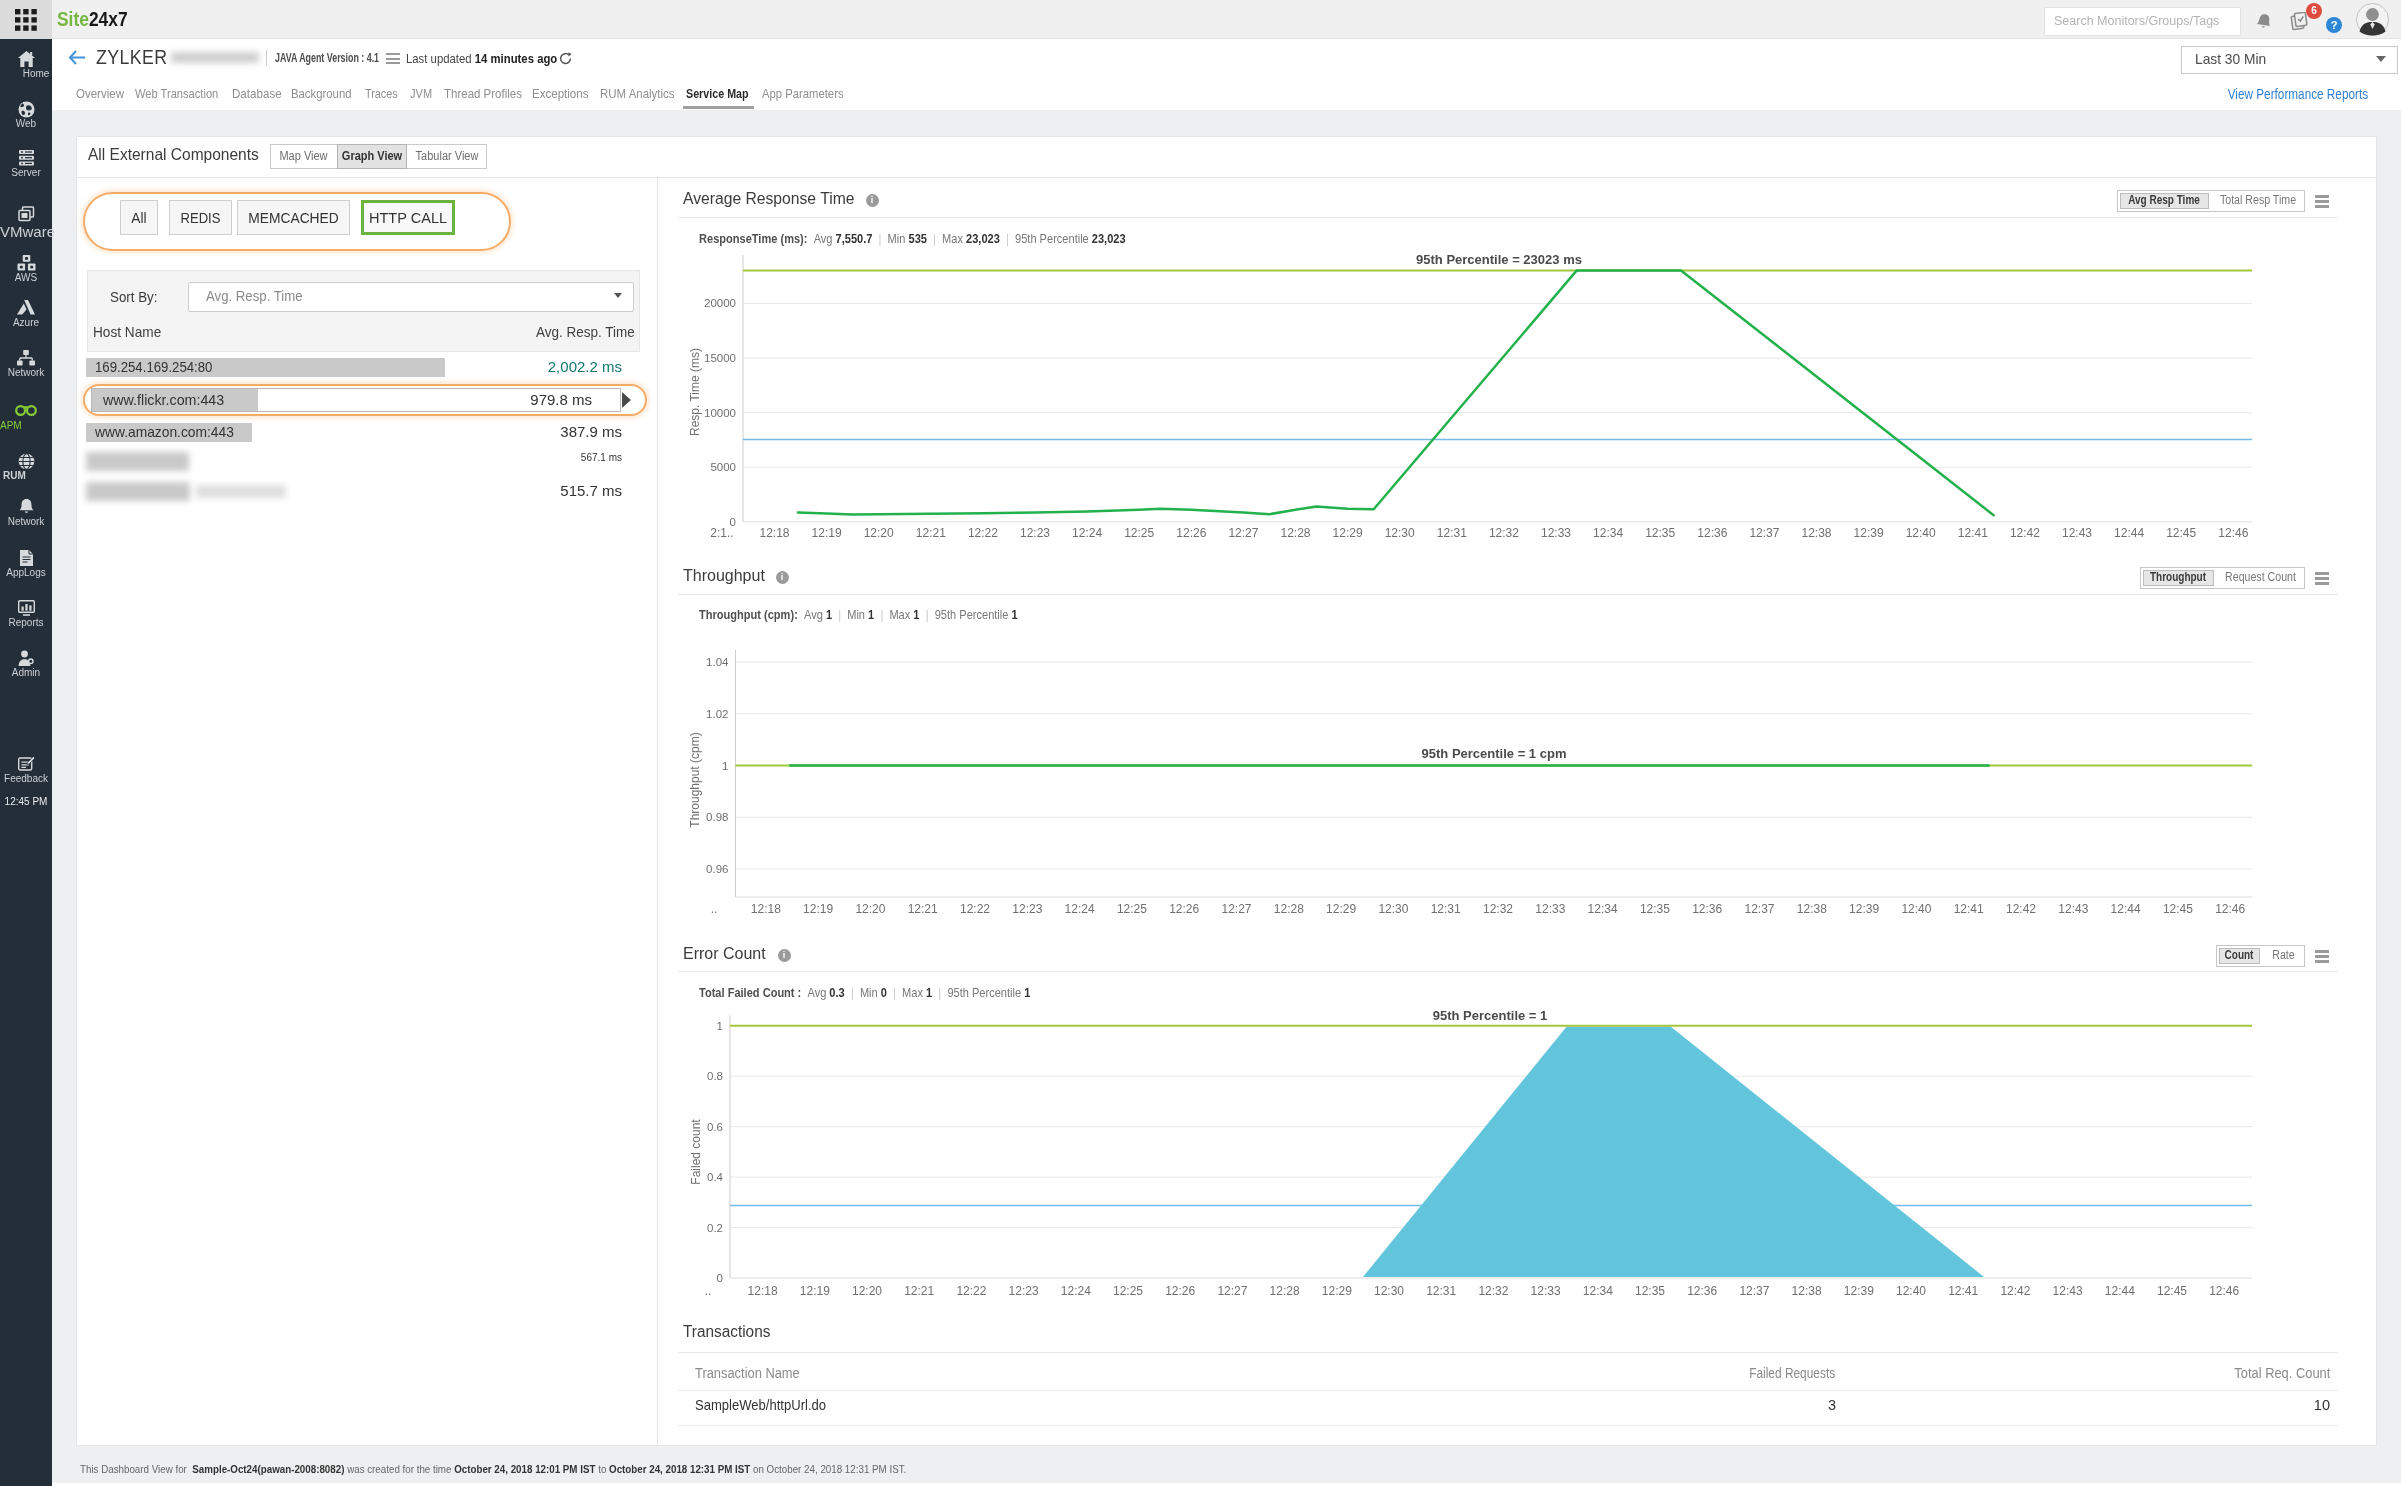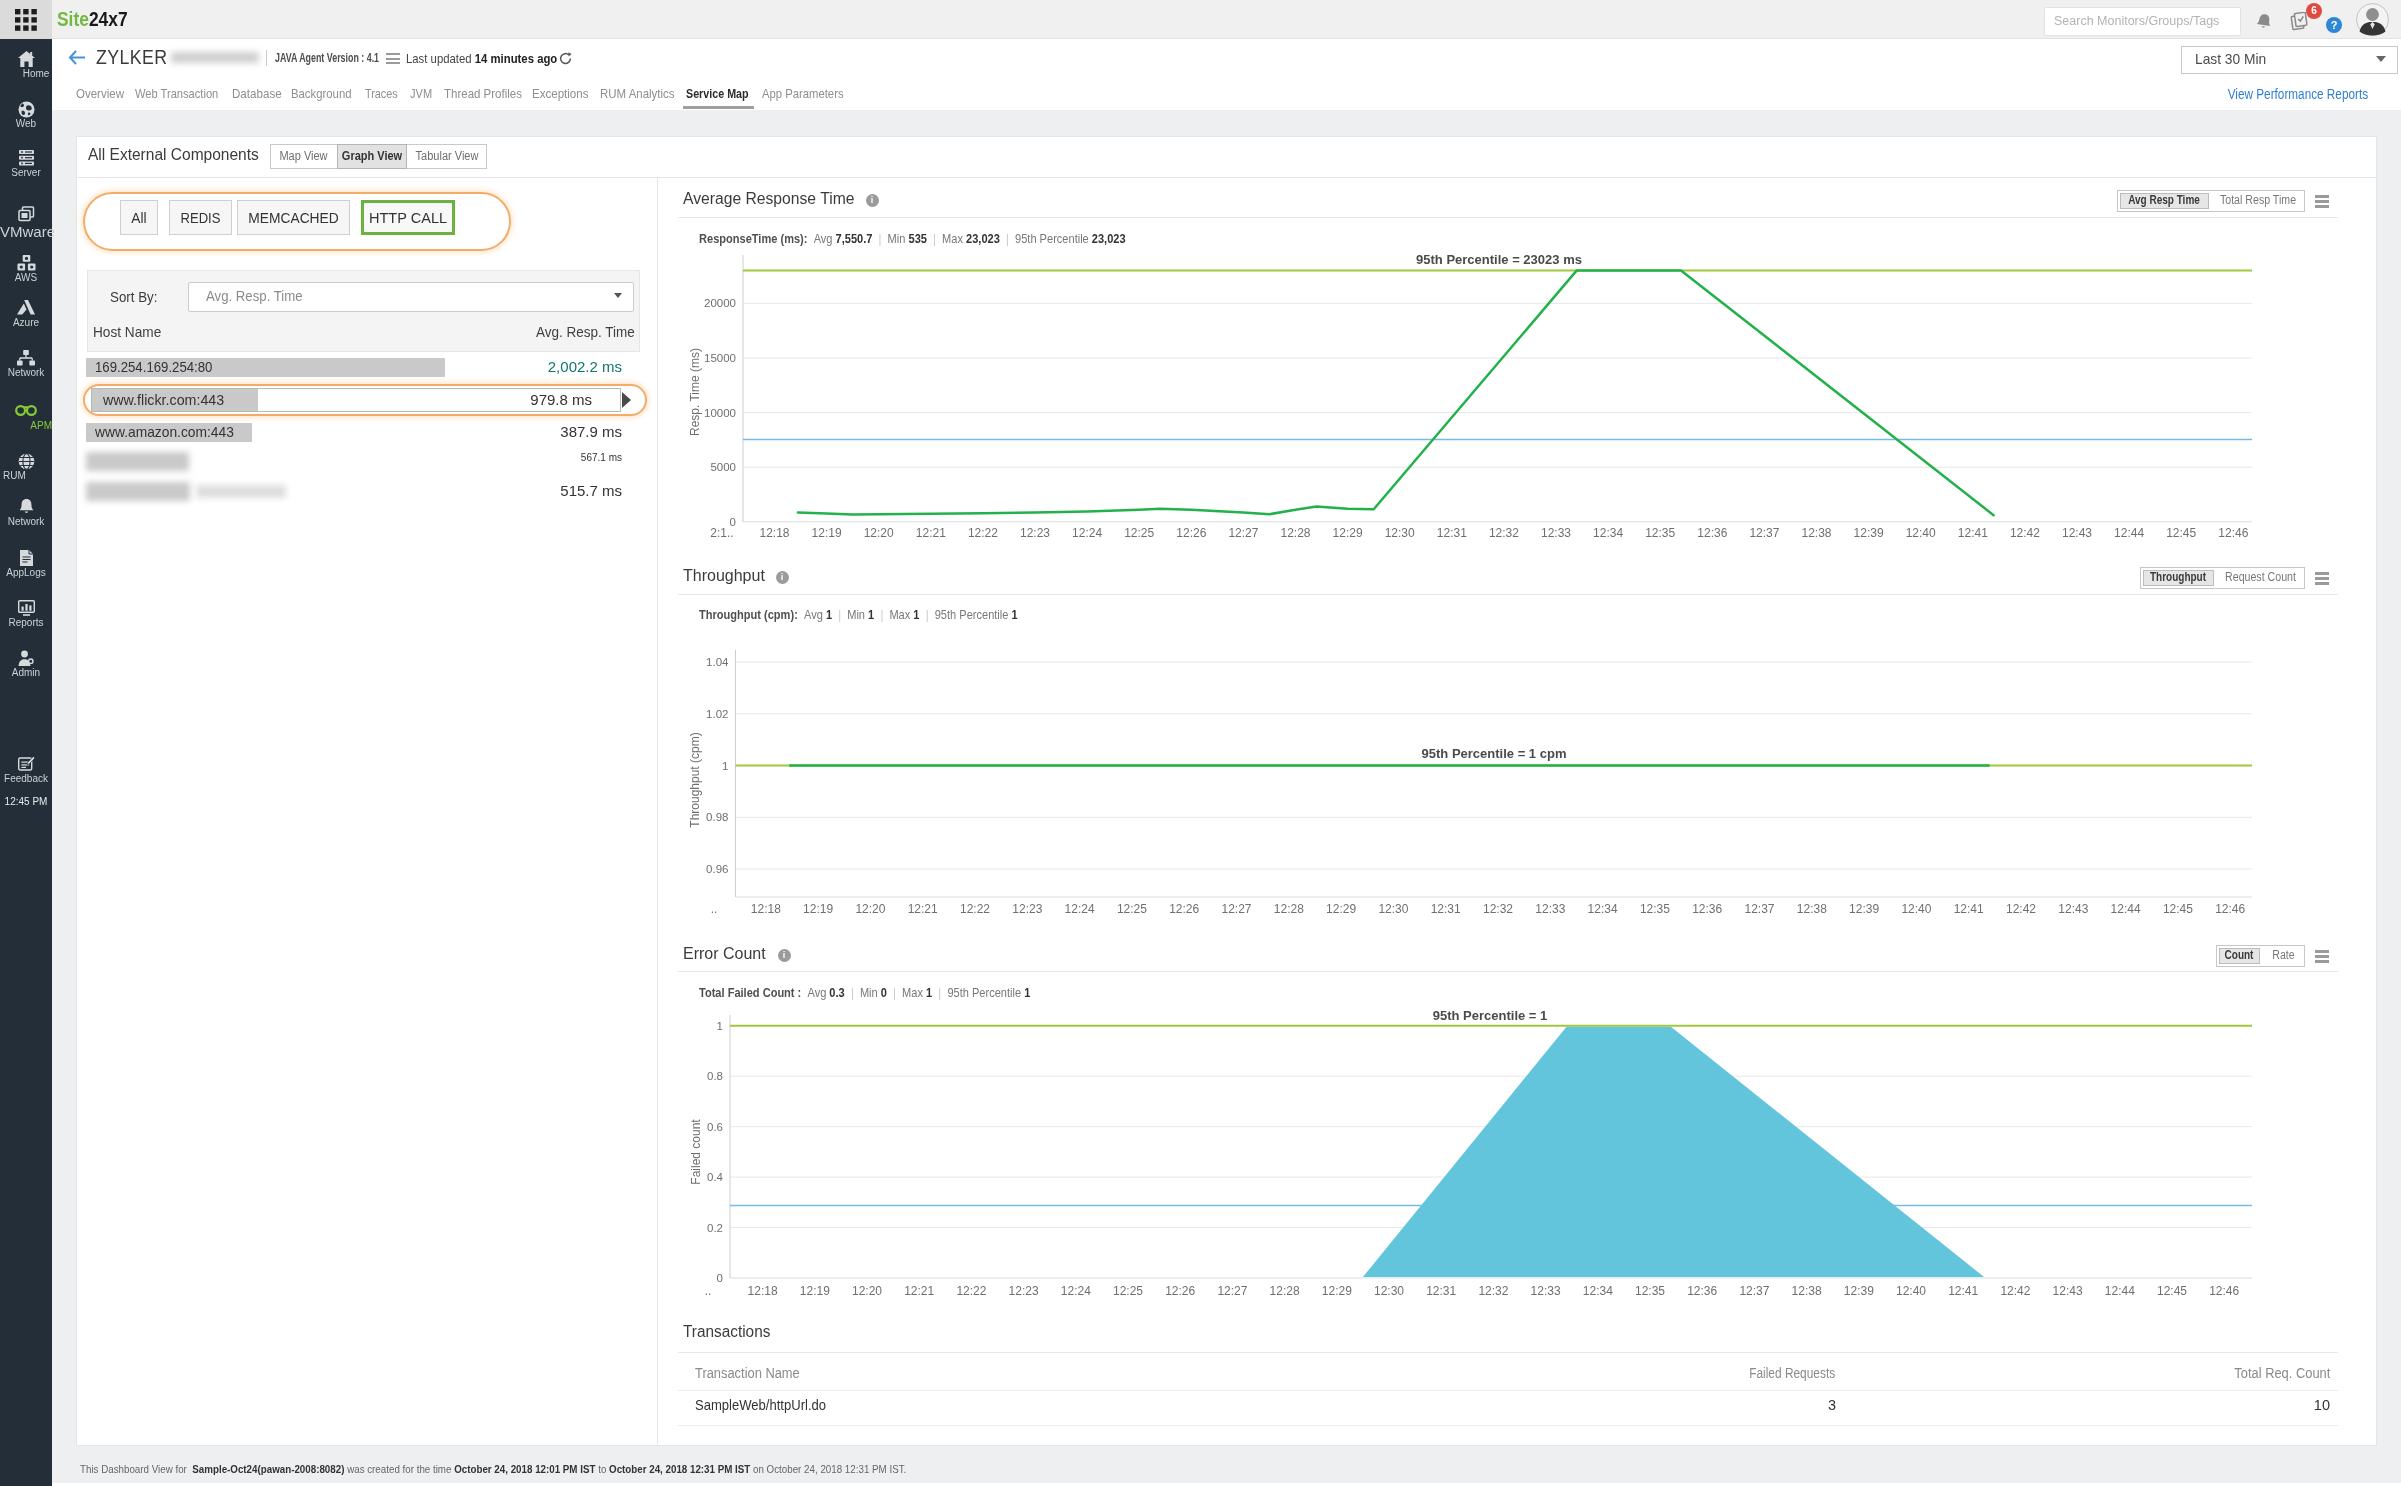--- a/index.html
+++ b/index.html
@@ -114,29 +114,29 @@
       <path d="M9 5 V8 M9 8 H2.8 M9 8 H15.2 M2.8 8 V10.5 M15.2 8 V10.5" stroke="#d6dadd" stroke-width="1.3" fill="none"></path>
     </svg></div>
 <div class="abs" style="left:0;top:367px;width:52px;text-align:center;font-size:10px;font-weight:normal;color:#ccd1d5;">Network</div>
 <div class="abs" style="left:0;top:403px;width:52px;height:18px;text-align:center;"><svg width="22" height="13" viewBox="0 0 22 13" style="display:inline">
       <g fill="none" stroke="#85cb35" stroke-width="2.2">
         <circle cx="5.6" cy="6.5" r="4.4"></circle>
         <circle cx="16.4" cy="6.5" r="4.4"></circle>
       </g>
       <path d="M8.5 4.2 Q11 1.8 13.5 4.2" stroke="#85cb35" stroke-width="2" fill="none"></path>
     </svg></div>
-<div class="abs" style="left:0;top:420px;width:52px;text-align:right;font-size:10px;font-weight:normal;color:#85cb35;">APM</div>
+<div class="abs" style="left:0;top:420px;width:52px;text-align:left;font-size:10px;font-weight:normal;color:#85cb35;">APM</div>
 <div class="abs" style="left:0;top:453px;width:52px;height:18px;text-align:center;"><svg width="17" height="17" viewBox="0 0 17 17" style="display:inline">
       <circle cx="8.5" cy="8.5" r="7.8" fill="#d6dadd"></circle>
       <g stroke="#232e39" stroke-width="1.1" fill="none">
         <ellipse cx="8.5" cy="8.5" rx="3.6" ry="7.8"></ellipse>
         <path d="M1 8.5 H16 M2.2 4.5 H14.8 M2.2 12.5 H14.8"></path>
       </g>
     </svg></div>
-<div class="abs" style="left:0;top:470px;width:29px;text-align:center;font-size:10px;font-weight:normal;color:#ccd1d5;">RUM</div>
+<div class="abs" style="left:0;top:470px;width:29px;text-align:center;font-size:10px;font-weight:bold;color:#ccd1d5;">RUM</div>
 <div class="abs" style="left:0;top:499px;width:52px;height:18px;text-align:center;"><svg width="15" height="16" viewBox="0 0 15 16" style="display:inline">
       <path d="M7.5 0 C10.8 0 12.3 2.5 12.4 5.2 C12.5 8.7 13.2 10 14.4 11.2 L0.6 11.2 C1.8 10 2.5 8.7 2.6 5.2 C2.7 2.5 4.2 0 7.5 0 Z" fill="#d6dadd"></path>
       <path d="M5.7 12.6 a1.9 1.9 0 0 0 3.6 0 Z" fill="#d6dadd"></path>
     </svg></div>
 <div class="abs" style="left:0;top:516px;width:52px;text-align:center;font-size:10px;font-weight:normal;color:#ccd1d5;">Network</div>
 <div class="abs" style="left:0;top:550px;width:52px;height:18px;text-align:center;"><svg width="15" height="16" viewBox="0 0 15 16" style="display:inline">
       <path d="M1 0 H10 L14 4 V16 H1 Z" fill="#d6dadd"></path>
       <path d="M10 0 L10 4 L14 4" fill="none" stroke="#232e39" stroke-width="1"></path>
       <g stroke="#232e39" stroke-width="1.2">
         <path d="M3.5 7 H11.5 M3.5 9.5 H11.5 M3.5 12 H8.5"></path>

